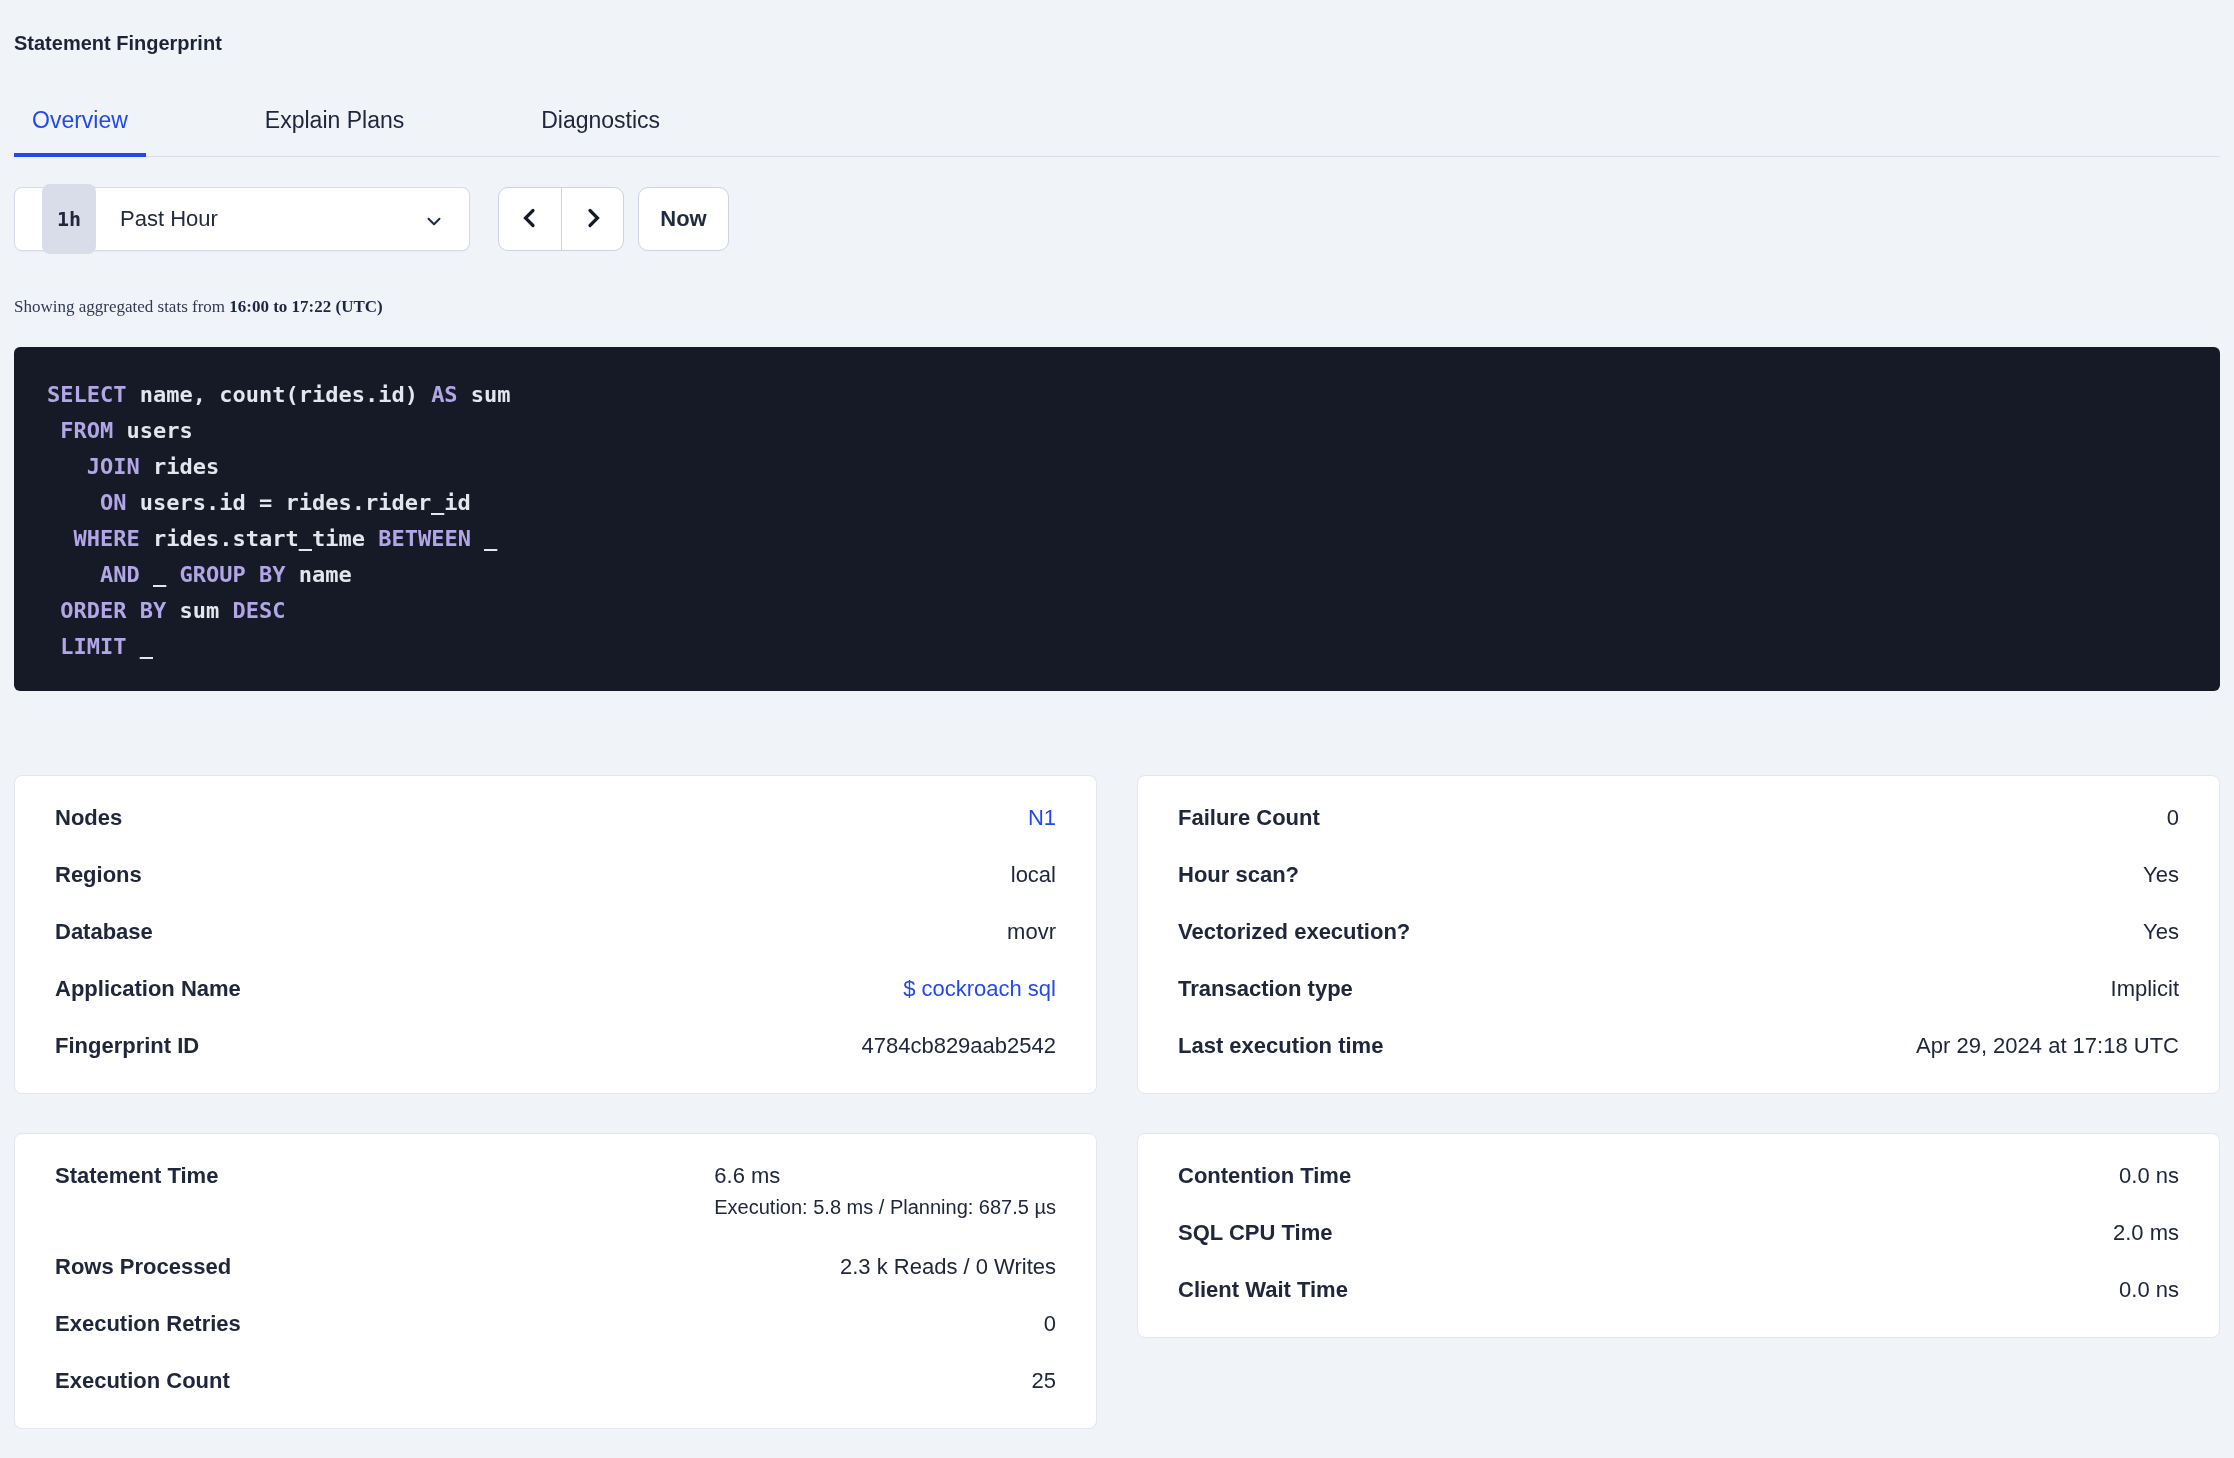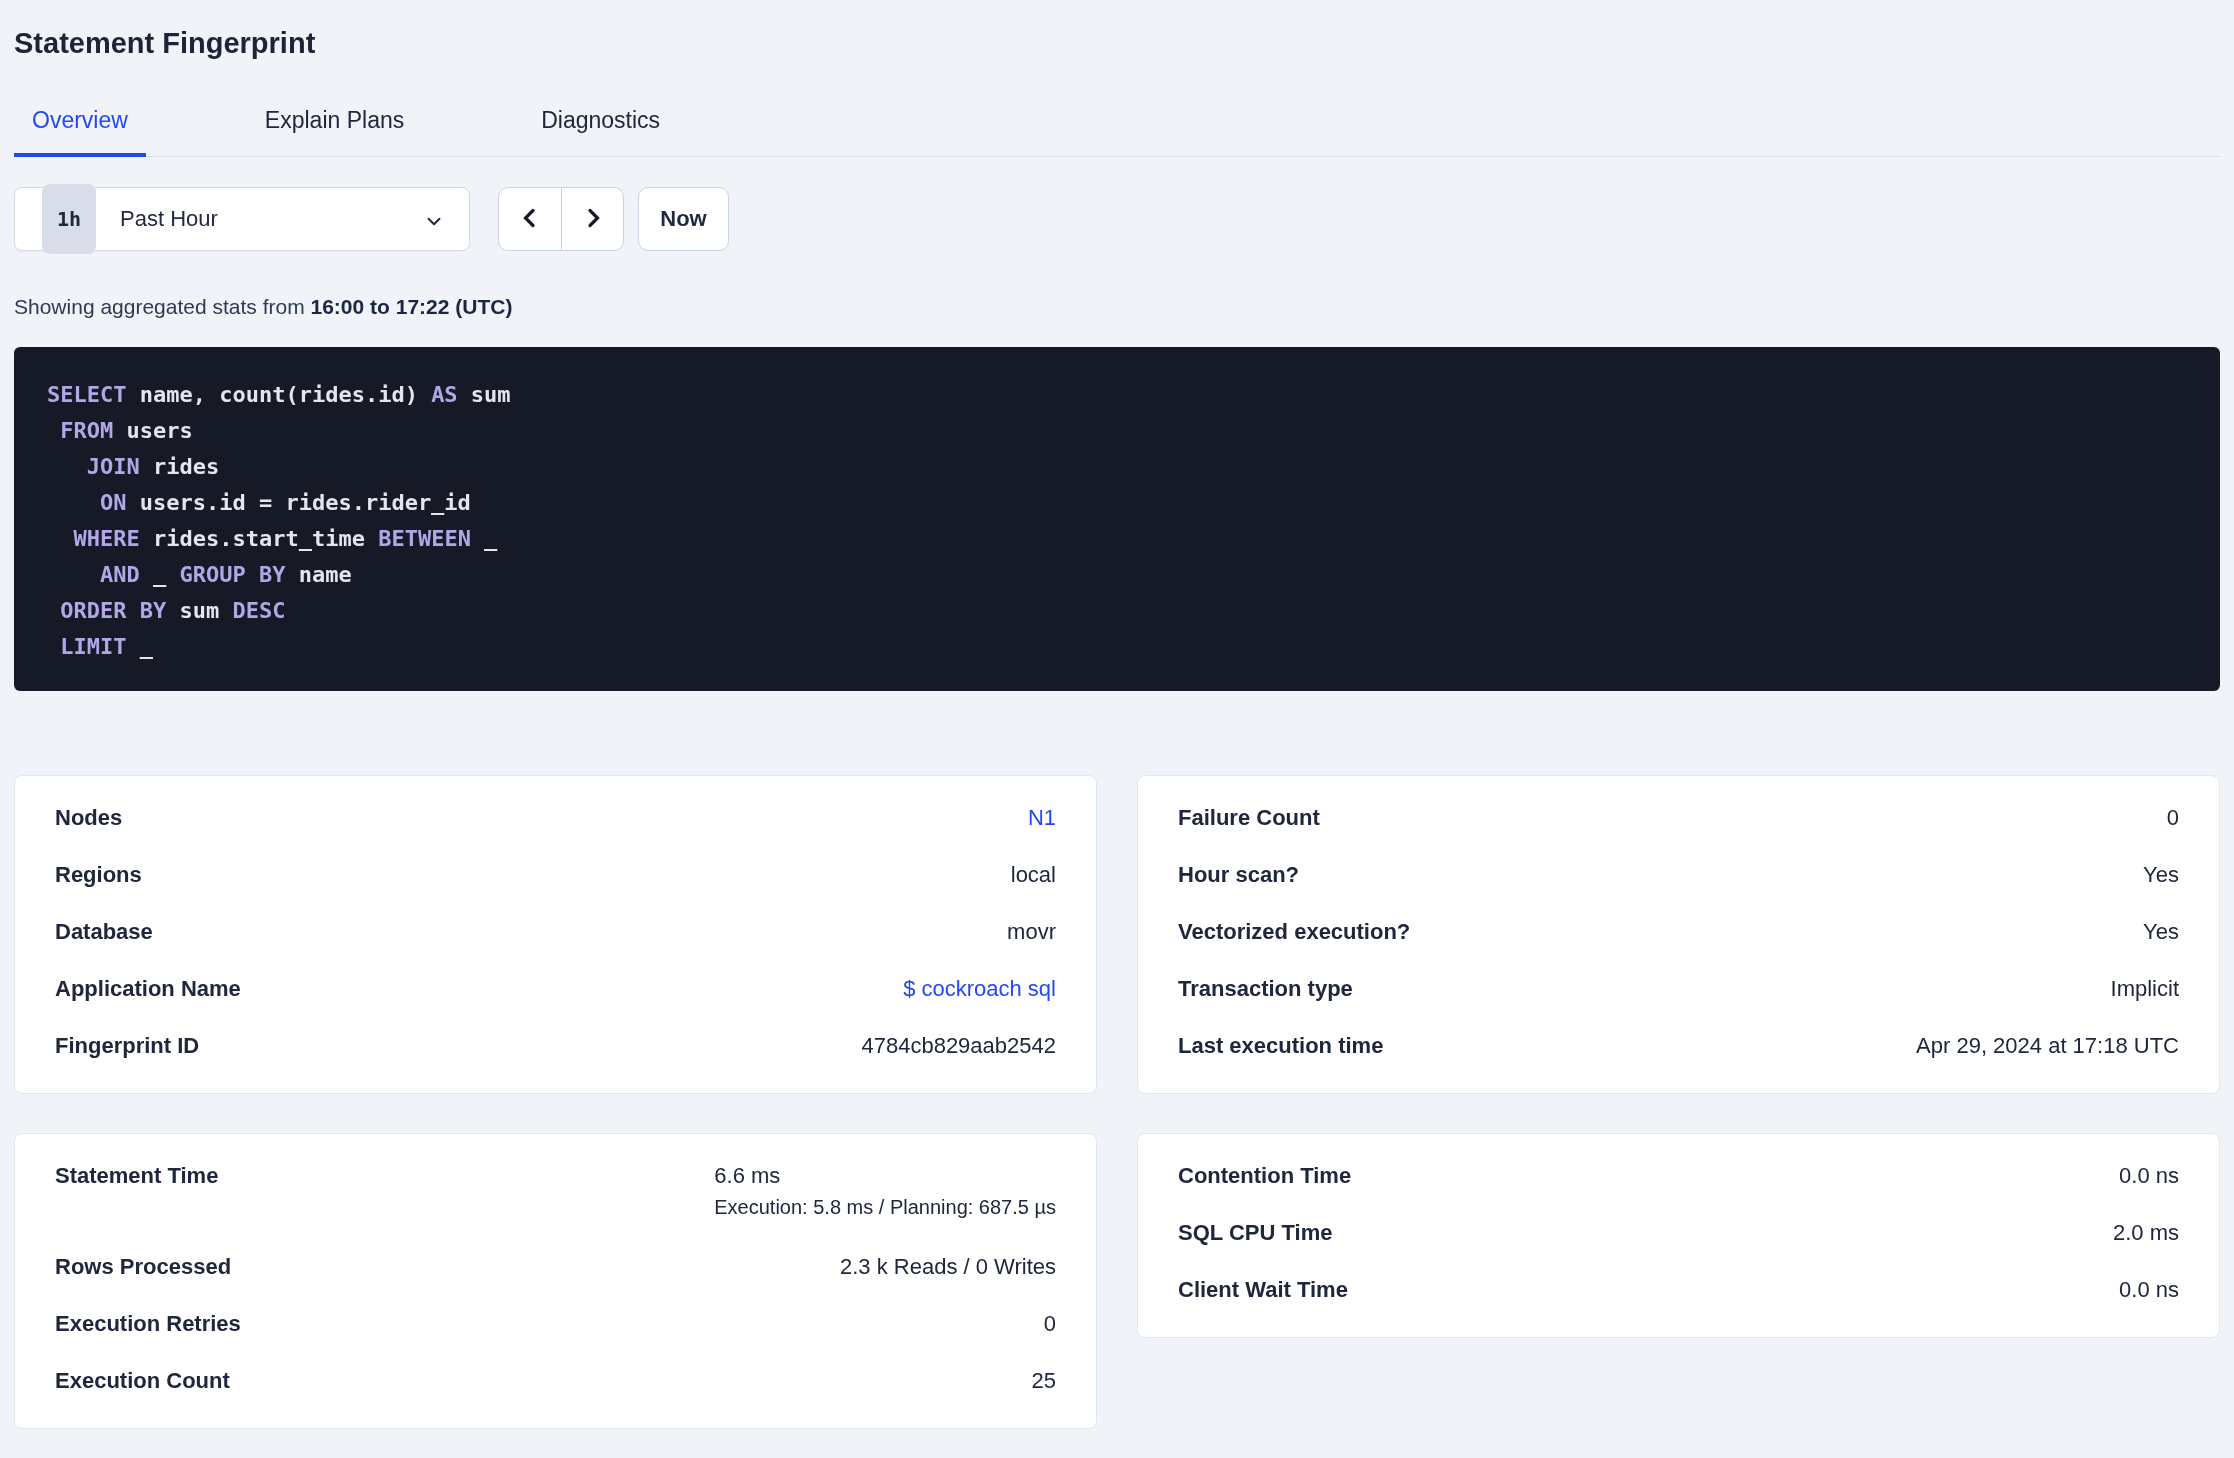--- a/index.html
+++ b/index.html
@@ -20,21 +20,21 @@
   body{
     width:2234px;height:1458px;overflow:hidden;
     background:var(--page-bg);
     font-family:"Liberation Sans", sans-serif;
     color:var(--text-dark);
   }
   .page{padding:0 14px;}
 
   .page-title{
     margin:24px 0 0 0;
-    font-size:29px;line-height:38px;font-weight:700;color:#1c2438;
+    font-size:20px;line-height:38px;font-weight:700;color:#1c2438;
   }
 
   
   .tab-bar{
     margin-top:44px;
     display:flex;
     border-bottom:1px solid var(--tabbar-border);
     gap:37px;
   }
   .tab{
@@ -76,21 +76,21 @@
   .pager button + button{border-left:1px solid var(--btn-border);}
 
   .now-button{
     margin-left:14px;appearance:none;cursor:pointer;
     width:91px;height:64px;background:#fff;
     border:1px solid var(--btn-border);border-radius:10px;
     font-family:inherit;font-size:22px;font-weight:600;color:#1f2940;
   }
 
   
-  .stats-line{margin:42px 0 0 0;font-size:21px;line-height:28px;color:var(--text-navy);}
+  .stats-line{margin:42px 0 0 0;font-size:17px;line-height:28px;color:var(--text-navy);font-family:Liberation Serif, serif;}
   .stats-line b{color:#1b2742;font-weight:700;}
 
   
   .sql-box{
     margin-top:26px;background:var(--sql-bg);border-radius:6px;
     padding:30px 40px 26px 33px;
     font-family:"DejaVu Sans Mono", monospace;
     font-size:22px;line-height:36px;font-weight:700;
     color:var(--sql-text);
     white-space:pre;

